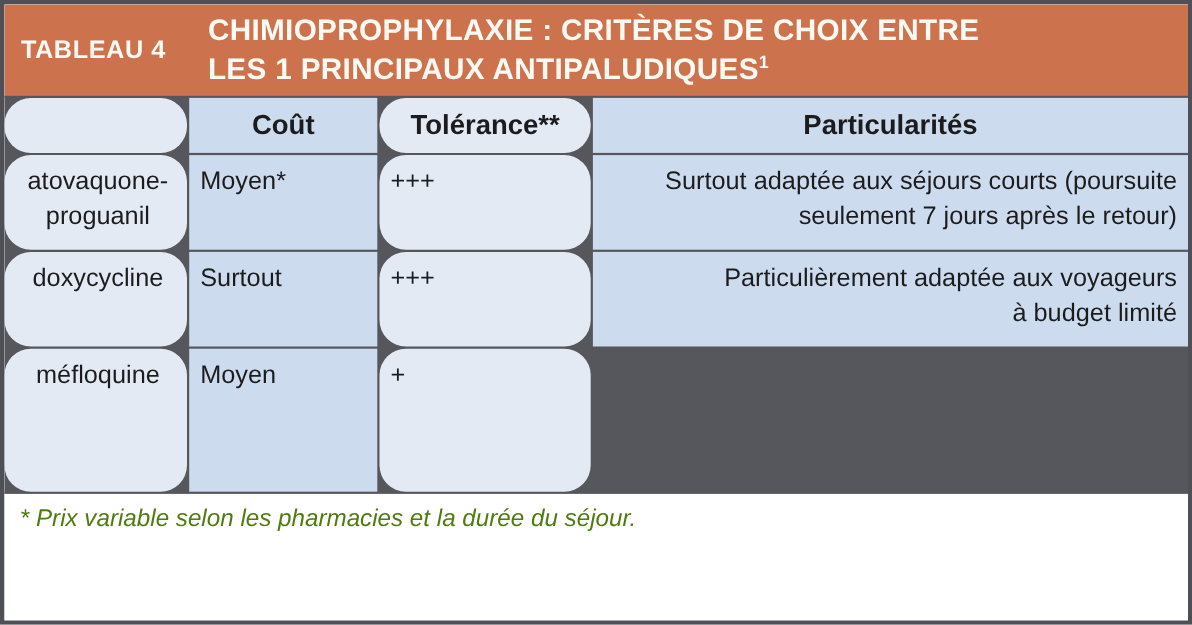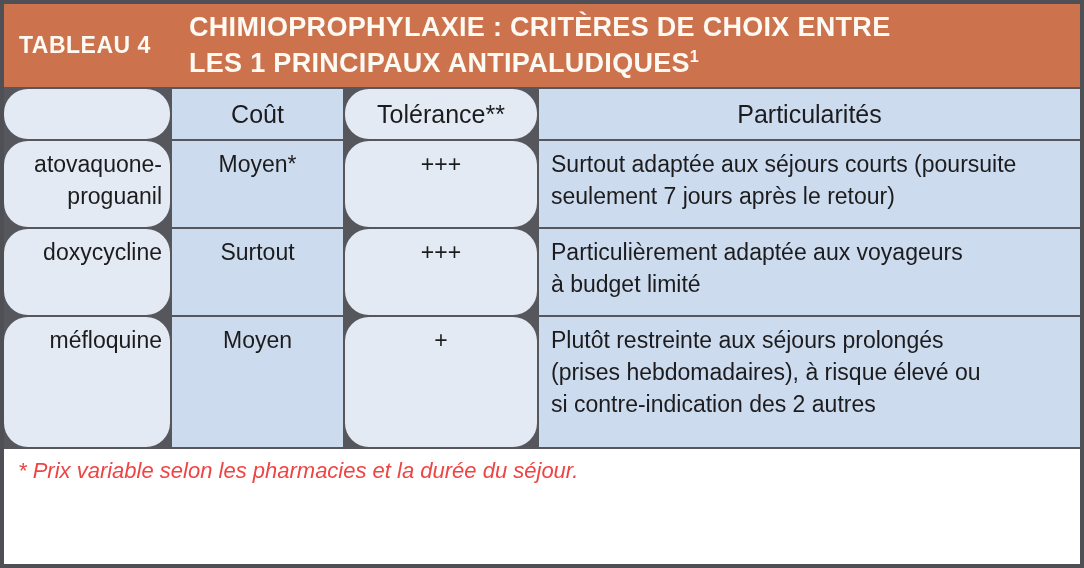--- a/index.html
+++ b/index.html
@@ -60,48 +60,48 @@
     box-sizing: border-box;
     color: #1c1c1e;
     font-size: 23px;
     line-height: 1.4;
     padding: 7px 10px;
     overflow: hidden;
   }
   .bg-light  { background: #e4eaf4; border-radius: 24px; }
   .bg-shaded { background: #cddbee; }
   .head {
-    font-weight: normal;
+    font-weight: bold;
     font-size: 25px;
     display: flex;
     align-items: center;
     justify-content: center;
     padding: 0;
     text-align: center;
   }
   .cell-drug {
-    text-align: right;
+    text-align: center;
     padding-left: 12px;
     padding-right: 8px;
   }
-  .cell-center { text-align: center; }
+  .cell-center { }
   .cell-part {
-    text-align: left;
+    text-align: right;
     padding-left: 12px;
     white-space: pre-line;
   }
   
   .footnotes {
     flex: 1 1 auto;
     background: #ffffff;
     padding: 6px 14px 0 14px;
     font-style: italic;
     font-size: 22px;
     line-height: 1.45;
-    color: #ef4444;
+    color: #4d7c0f;
   }
   .footnote-line { white-space: pre-line; }
 </style>
 </head>
 <body>
 
 <div class="frame">
 
   <div class="title-band">
     <div class="table-label">TABLEAU 4</div>
@@ -126,23 +126,20 @@
 
     <div class="cell cell-drug bg-light">doxycycline</div>
     <div class="cell cell-center bg-shaded">Surtout</div>
     <div class="cell cell-center bg-light">+++</div>
     <div class="cell cell-part bg-shaded">Particulièrement adaptée aux voyageurs
 à budget limité</div>
 
     <div class="cell cell-drug bg-light">méfloquine</div>
     <div class="cell cell-center bg-shaded">Moyen</div>
     <div class="cell cell-center bg-light">+</div>
-    <div class="cell cell-part bg-shaded">Plutôt restreinte aux séjours prolongés
-(prises hebdomadaires), à risque élevé ou
-si contre-indication des 2 autres</div>
 
   </div>
 
   <div class="footnotes">
     <div class="footnote-line">* Prix variable selon les pharmacies et la durée du séjour.</div>
   </div>
 
 </div>
 
 </body></html>

